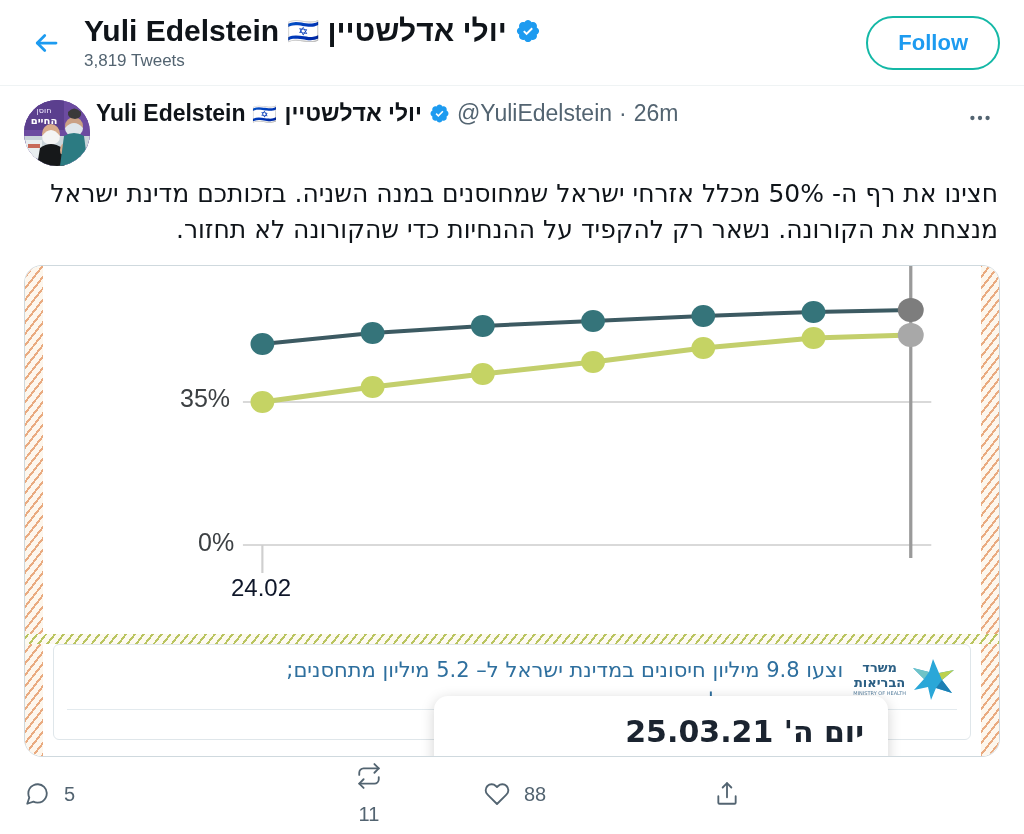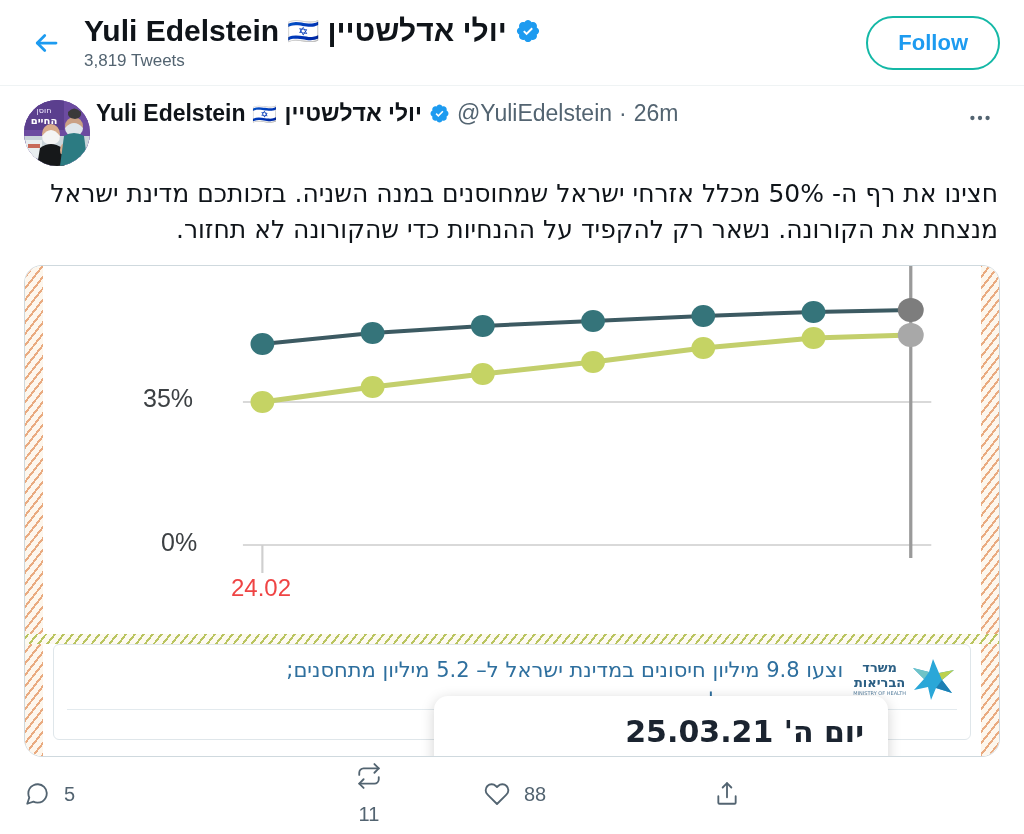--- a/index.html
+++ b/index.html
@@ -140,24 +140,25 @@
     left:18px;right:18px;top:0;bottom:122px;
     background:#fff;
     border-radius:14px;
   }
 
   .ytick{
     position:absolute;
     font-size:25px;color:#3c4043;
     font-family:"Liberation Sans",sans-serif;
     white-space:nowrap;
+    margin-left:37px;
   }
   .xtick{
     position:absolute;
-    font-size:24px;color:#ef4444;
+    font-size:24px;color:#0f172a;
     white-space:nowrap;
   }
 
   
   .tooltip{
     position:absolute;
     left:409px;top:430px;
     width:454px;
     background:#fff;
     border-radius:14px;

